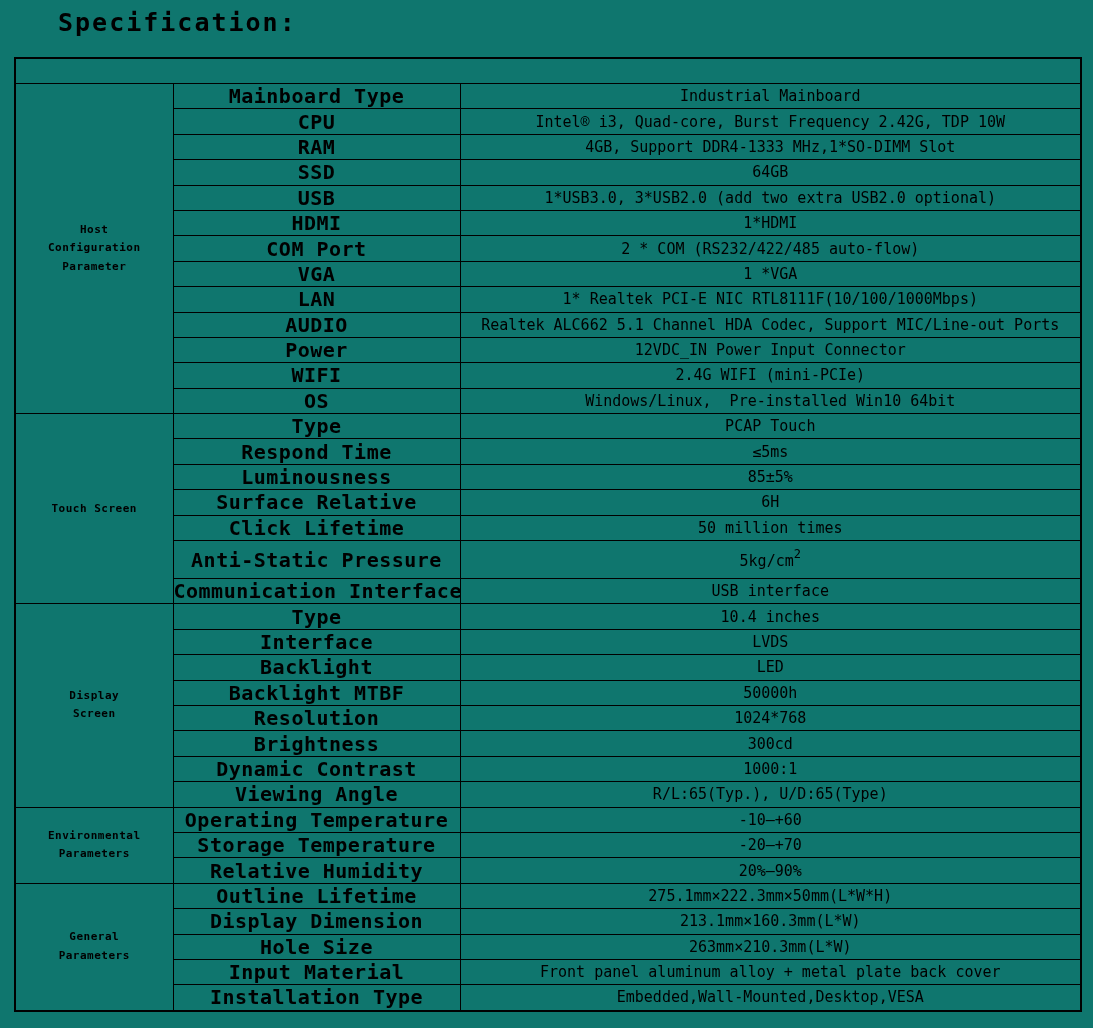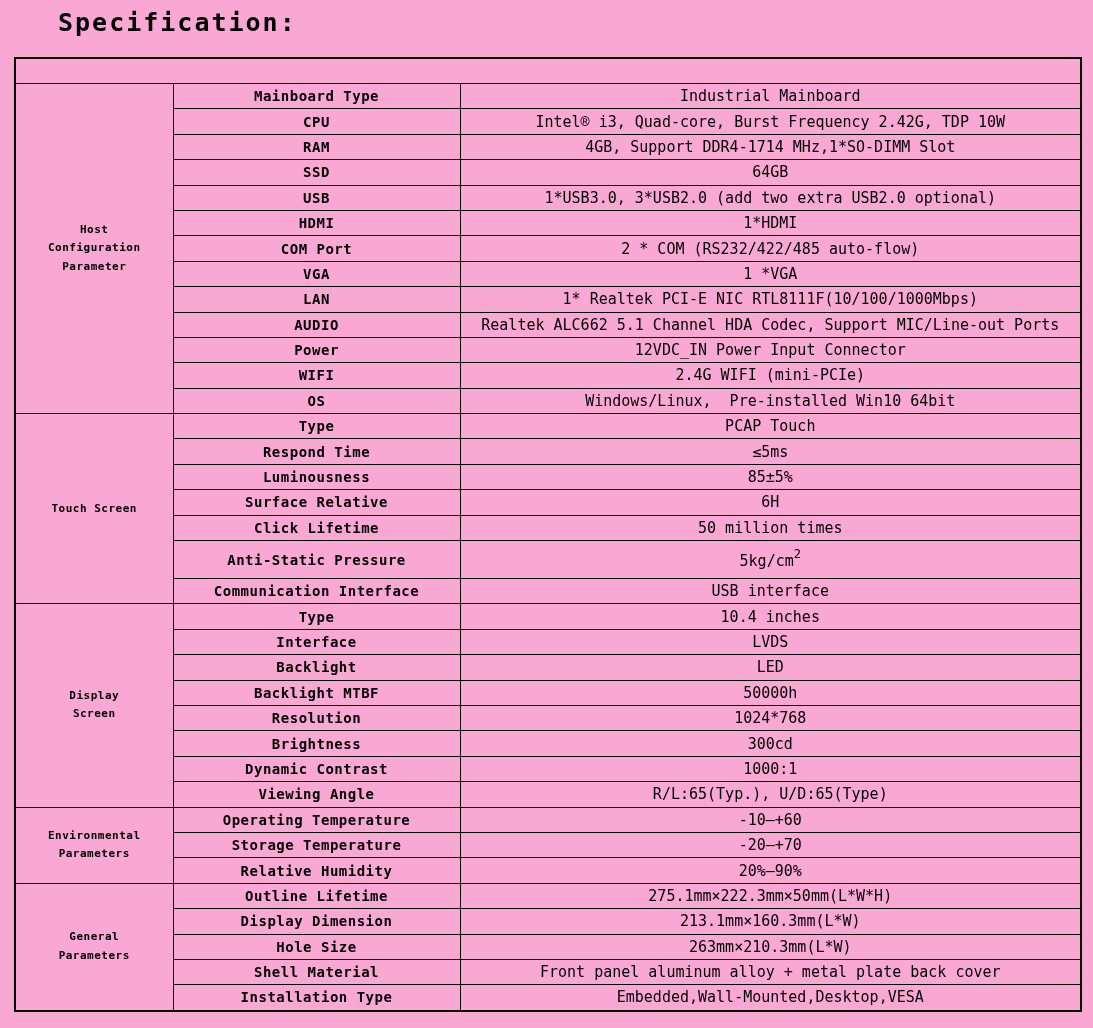--- a/index.html
+++ b/index.html
@@ -5,21 +5,21 @@
   * { margin: 0; padding: 0; }
   html, body {
     background: #ffffff;
     color: #000000;
     font-family: "DejaVu Sans Mono", "Liberation Mono", monospace;
   }
   .page {
     position: relative;
     width: 1093px;
     height: 1028px;
-    background: #f9a8d4;
+    background: #0f766e;
     overflow: hidden;
   }
   .page-title {
     position: absolute;
     left: 58px;
     top: 8px;
     font-size: 25px;
     font-weight: bold;
     letter-spacing: 2px;
     white-space: pre;
@@ -42,21 +42,21 @@
   .empty-row td { height: 24px; }
   td.cat-cell {
     font-weight: bold;
     font-size: 11px;
     white-space: pre-line;
     line-height: 1.68;
     letter-spacing: 0.5px;
   }
   td.param-cell {
     font-weight: bold;
-    font-size: 14px;
+    font-size: 20px;
     height: 24.4px;
     white-space: pre;
     letter-spacing: 0.5px;
   }
   td.value-cell {
     font-size: 15px;
     height: 24.4px;
     white-space: pre;
   }
   tr.tall-row td.param-cell,
@@ -89,21 +89,21 @@
 Parameter</td>
           <td class="param-cell">Mainboard Type</td>
           <td class="value-cell">Industrial Mainboard</td>
         </tr>
         <tr>
           <td class="param-cell">CPU</td>
           <td class="value-cell">Intel® i3, Quad-core, Burst Frequency 2.42G, TDP 10W</td>
         </tr>
         <tr>
           <td class="param-cell">RAM</td>
-          <td class="value-cell">4GB, Support DDR4-1714 MHz,1*SO-DIMM Slot</td>
+          <td class="value-cell">4GB, Support DDR4-1333 MHz,1*SO-DIMM Slot</td>
         </tr>
         <tr>
           <td class="param-cell">SSD</td>
           <td class="value-cell">64GB</td>
         </tr>
         <tr>
           <td class="param-cell">USB</td>
           <td class="value-cell">1*USB3.0, 3*USB2.0 (add two extra USB2.0 optional)</td>
         </tr>
         <tr>
@@ -223,21 +223,21 @@
         </tr>
         <tr>
           <td class="param-cell">Display Dimension</td>
           <td class="value-cell">213.1mm×160.3mm(L*W)</td>
         </tr>
         <tr>
           <td class="param-cell">Hole Size</td>
           <td class="value-cell">263mm×210.3mm(L*W)</td>
         </tr>
         <tr>
-          <td class="param-cell">Shell Material</td>
+          <td class="param-cell">Input Material</td>
           <td class="value-cell">Front panel aluminum alloy + metal plate back cover</td>
         </tr>
         <tr>
           <td class="param-cell">Installation Type</td>
           <td class="value-cell">Embedded,Wall-Mounted,Desktop,VESA</td>
         </tr>
       </tbody>
   </table>
 </div>
 

